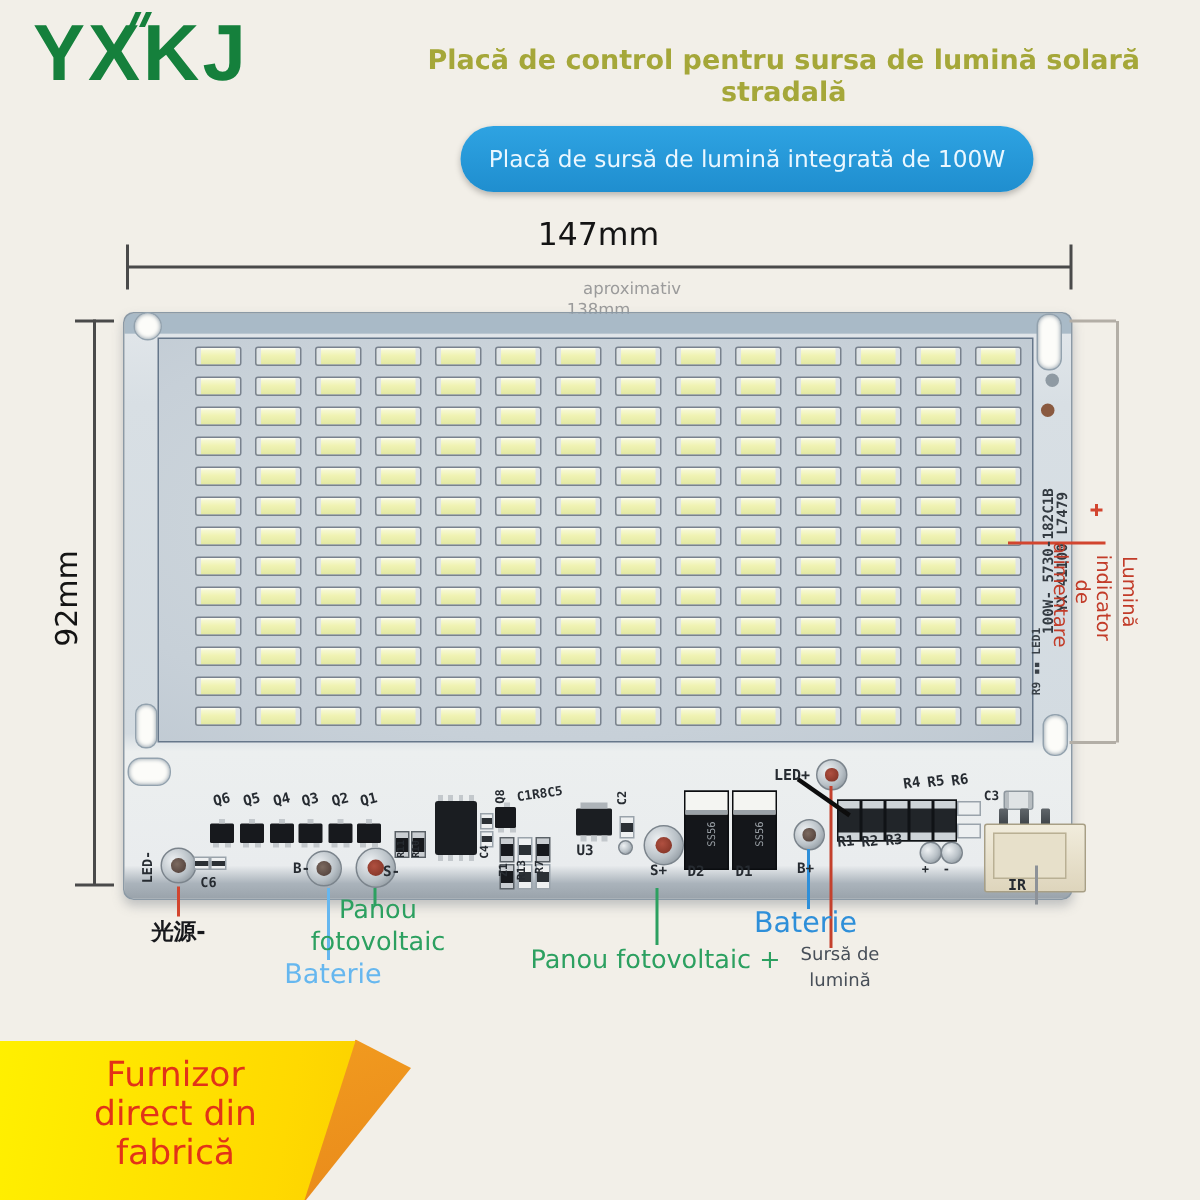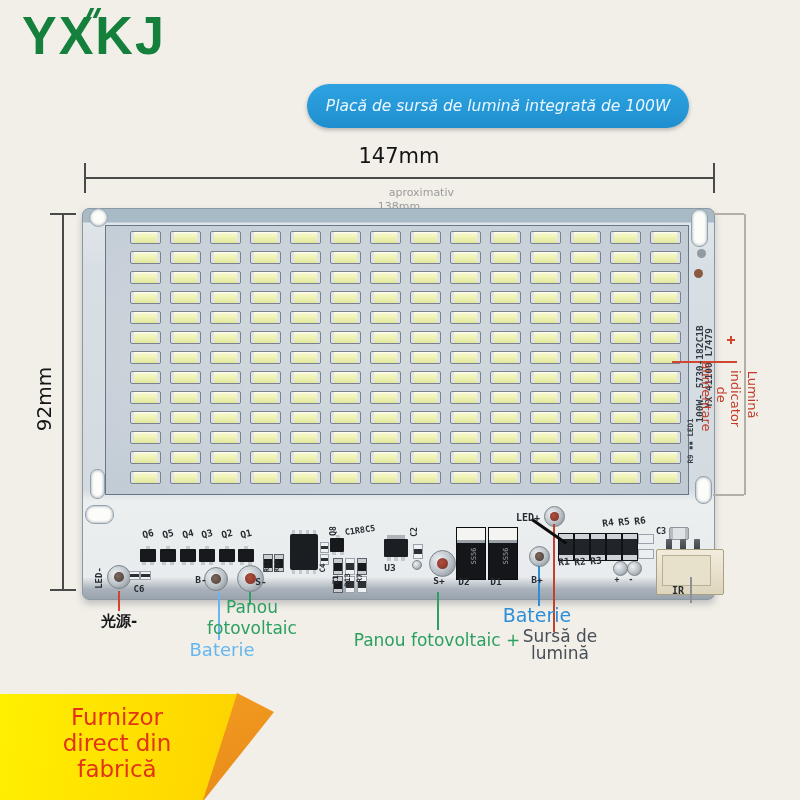--- a/index.html
+++ b/index.html
@@ -9,21 +9,21 @@
   #logo-en{position:absolute;left:22px;top:6px;font-size:52px;font-weight:900;color:#15803c;
            letter-spacing:2px;transform:scaleY(1.02);font-family:"Liberation Sans",sans-serif;}
   #logo-accent{position:absolute;left:88px;top:8px;width:16px;height:10px;}
   #logo-accent i{position:absolute;width:4px;height:10px;background:#15803c;transform:skewX(-25deg);}
   #logo-accent i + i{left:7px;}
   #logo-cn{position:absolute;left:28px;top:58px;font-size:43px;font-weight:900;color:#15803c;letter-spacing:3px;}
   #slogan{position:absolute;left:245px;top:30px;width:555px;text-align:center;
           font-size:18px;font-weight:600;color:#a5a739;}
   #badge-blue{position:absolute;left:307px;top:84px;width:382px;height:44px;border-radius:22px;
           background:linear-gradient(180deg,#2ea3e2,#1f8ecf);box-shadow:0 2px 4px rgba(0,0,0,.25);
-          color:#eaf7ff;font-size:15.5px;text-align:center;line-height:44px;font-style:italic;}
+          color:#eaf7ff;font-size:15.5px;text-align:center;line-height:44px;}
   
   .dimline{position:absolute;background:#4a4a4a;}
   #dim-w-text{position:absolute;left:334px;top:144px;width:130px;text-align:center;
               font-size:21px;color:#141414;}
   #approx-word{position:absolute;left:344px;top:186px;width:110px;text-align:right;font-size:11px;color:#9b9b9b;}
   #approx-val{position:absolute;left:344px;top:200px;width:110px;text-align:center;font-size:11px;color:#9b9b9b;}
   #dim-h-text{position:absolute;left:9px;top:387px;width:70px;text-align:center;font-size:20px;color:#141414;
               transform:rotate(-90deg);}
   
   #board{position:absolute;left:82px;top:208px;width:631px;height:390px;border-radius:7px;
@@ -97,20 +97,21 @@
 </head>
 <body>
 
 <div id="stage">
 
   <div id="logo-en">YXKJ</div>
   <div id="logo-accent">
       <i></i>
       <i></i>
     </div>
+  <div id="slogan">Placă de control pentru sursa de lumină solară stradală</div>
   <div id="badge-blue">Placă de sursă de lumină integrată de 100W</div>
 
   <div class="dimline" style="left:84px;top:177px;width:630px;height:1.5px;"></div>
   <div class="dimline" style="left:84px;top:163px;width:1.5px;height:30px;"></div>
   <div class="dimline" style="left:713px;top:163px;width:1.5px;height:30px;"></div>
   <div id="dim-w-text">147mm</div>
   <div class="dimline" style="left:100px;top:213px;width:597px;height:1px;background:#a8a8a8;"></div>
   <div class="dimline" style="left:100px;top:213px;width:1px;height:10px;background:#a8a8a8;"></div>
   <div class="dimline" style="left:696px;top:213px;width:1px;height:10px;background:#a8a8a8;"></div>
   <div id="approx-word">aproximativ</div>
@@ -421,21 +422,21 @@
     <div class="lbl silk" style="left: 658px; top: 583.5px; width: 40px; font-size: 10px; line-height: 13px; color: rgb(38, 43, 49);">IR</div>
     <div class="lbl silk" style="left: 615px; top: 368px; width: 170px; font-size: 9.5px; line-height: 12px; color: rgb(51, 58, 65); transform: rotate(-90deg);">100W- 5730-182C1B</div>
     <div class="lbl silk" style="left: 634px; top: 362px; width: 150px; font-size: 9.5px; line-height: 12px; color: rgb(51, 58, 65); transform: rotate(-90deg);">YX 41100  L7479</div>
     <div class="lbl silk" style="left: 654px; top: 436px; width: 74px; font-size: 7.5px; line-height: 10px; color: rgb(58, 65, 72); transform: rotate(-90deg);">R9 ▪▪ LED1</div>
     <div class="lbl ann" style="left: 74px; top: 611px; width: 90px; font-size: 15px; line-height: 20px; color: rgb(23, 24, 28); font-weight: 700;">光源-</div>
     <div class="lbl ann" style="left: 177px; top: 597px; width: 150px; font-size: 17px; line-height: 21px; color: rgb(44, 160, 96);">Panou
 fotovoltaic</div>
     <div class="lbl ann" style="left: 167px; top: 637.5px; width: 110px; font-size: 18px; line-height: 23px; color: rgb(102, 183, 239);">Baterie</div>
     <div class="lbl ann" style="left: 322px; top: 629px; width: 230px; font-size: 17px; line-height: 22px; color: rgb(44, 160, 96);">Panou fotovoltaic +</div>
     <div class="lbl ann" style="left: 482px; top: 602.5px; width: 110px; font-size: 19px; line-height: 25px; color: rgb(46, 143, 217);">Baterie</div>
-    <div class="lbl ann" style="left: 505px; top: 628px; width: 110px; font-size: 17px; line-height: 17px; color: rgb(72, 79, 88);">Sursă de
+    <div class="lbl ann" style="left: 505px; top: 628px; width: 110px; font-size: 12px; line-height: 17px; color: rgb(72, 79, 88);">Sursă de
 lumină</div>
     <div class="lbl ann" style="left: 707px; top: 385.5px; width: 90px; font-size: 13px; line-height: 17px; color: rgb(194, 59, 40); transform: rotate(90deg);">Lumină</div>
     <div class="lbl ann" style="left: 690px; top: 389.5px; width: 90px; font-size: 13px; line-height: 17px; color: rgb(194, 59, 40); transform: rotate(90deg);">indicator</div>
     <div class="lbl ann" style="left: 676px; top: 385.5px; width: 90px; font-size: 13px; line-height: 17px; color: rgb(194, 59, 40); transform: rotate(90deg);">de</div>
     <div class="lbl ann" style="left: 661px; top: 387.5px; width: 90px; font-size: 13px; line-height: 17px; color: rgb(194, 59, 40); transform: rotate(90deg);">alimentare</div>
     <div class="ldr" style="left: 118px; top: 591px; background: rgb(210, 69, 47); width: 1.5px; height: 20px;"></div>
     <div class="ldr" style="left: 218px; top: 592px; background: rgb(102, 183, 239); width: 1.5px; height: 48px;"></div>
     <div class="ldr" style="left: 249px; top: 592px; background: rgb(44, 160, 96); width: 1.5px; height: 12px;"></div>
     <div class="ldr" style="left: 437px; top: 592px; background: rgb(44, 160, 96); width: 1.5px; height: 38px;"></div>
     <div class="ldr" style="left: 538px; top: 566px; background: rgb(46, 143, 217); width: 1.5px; height: 40px;"></div>

